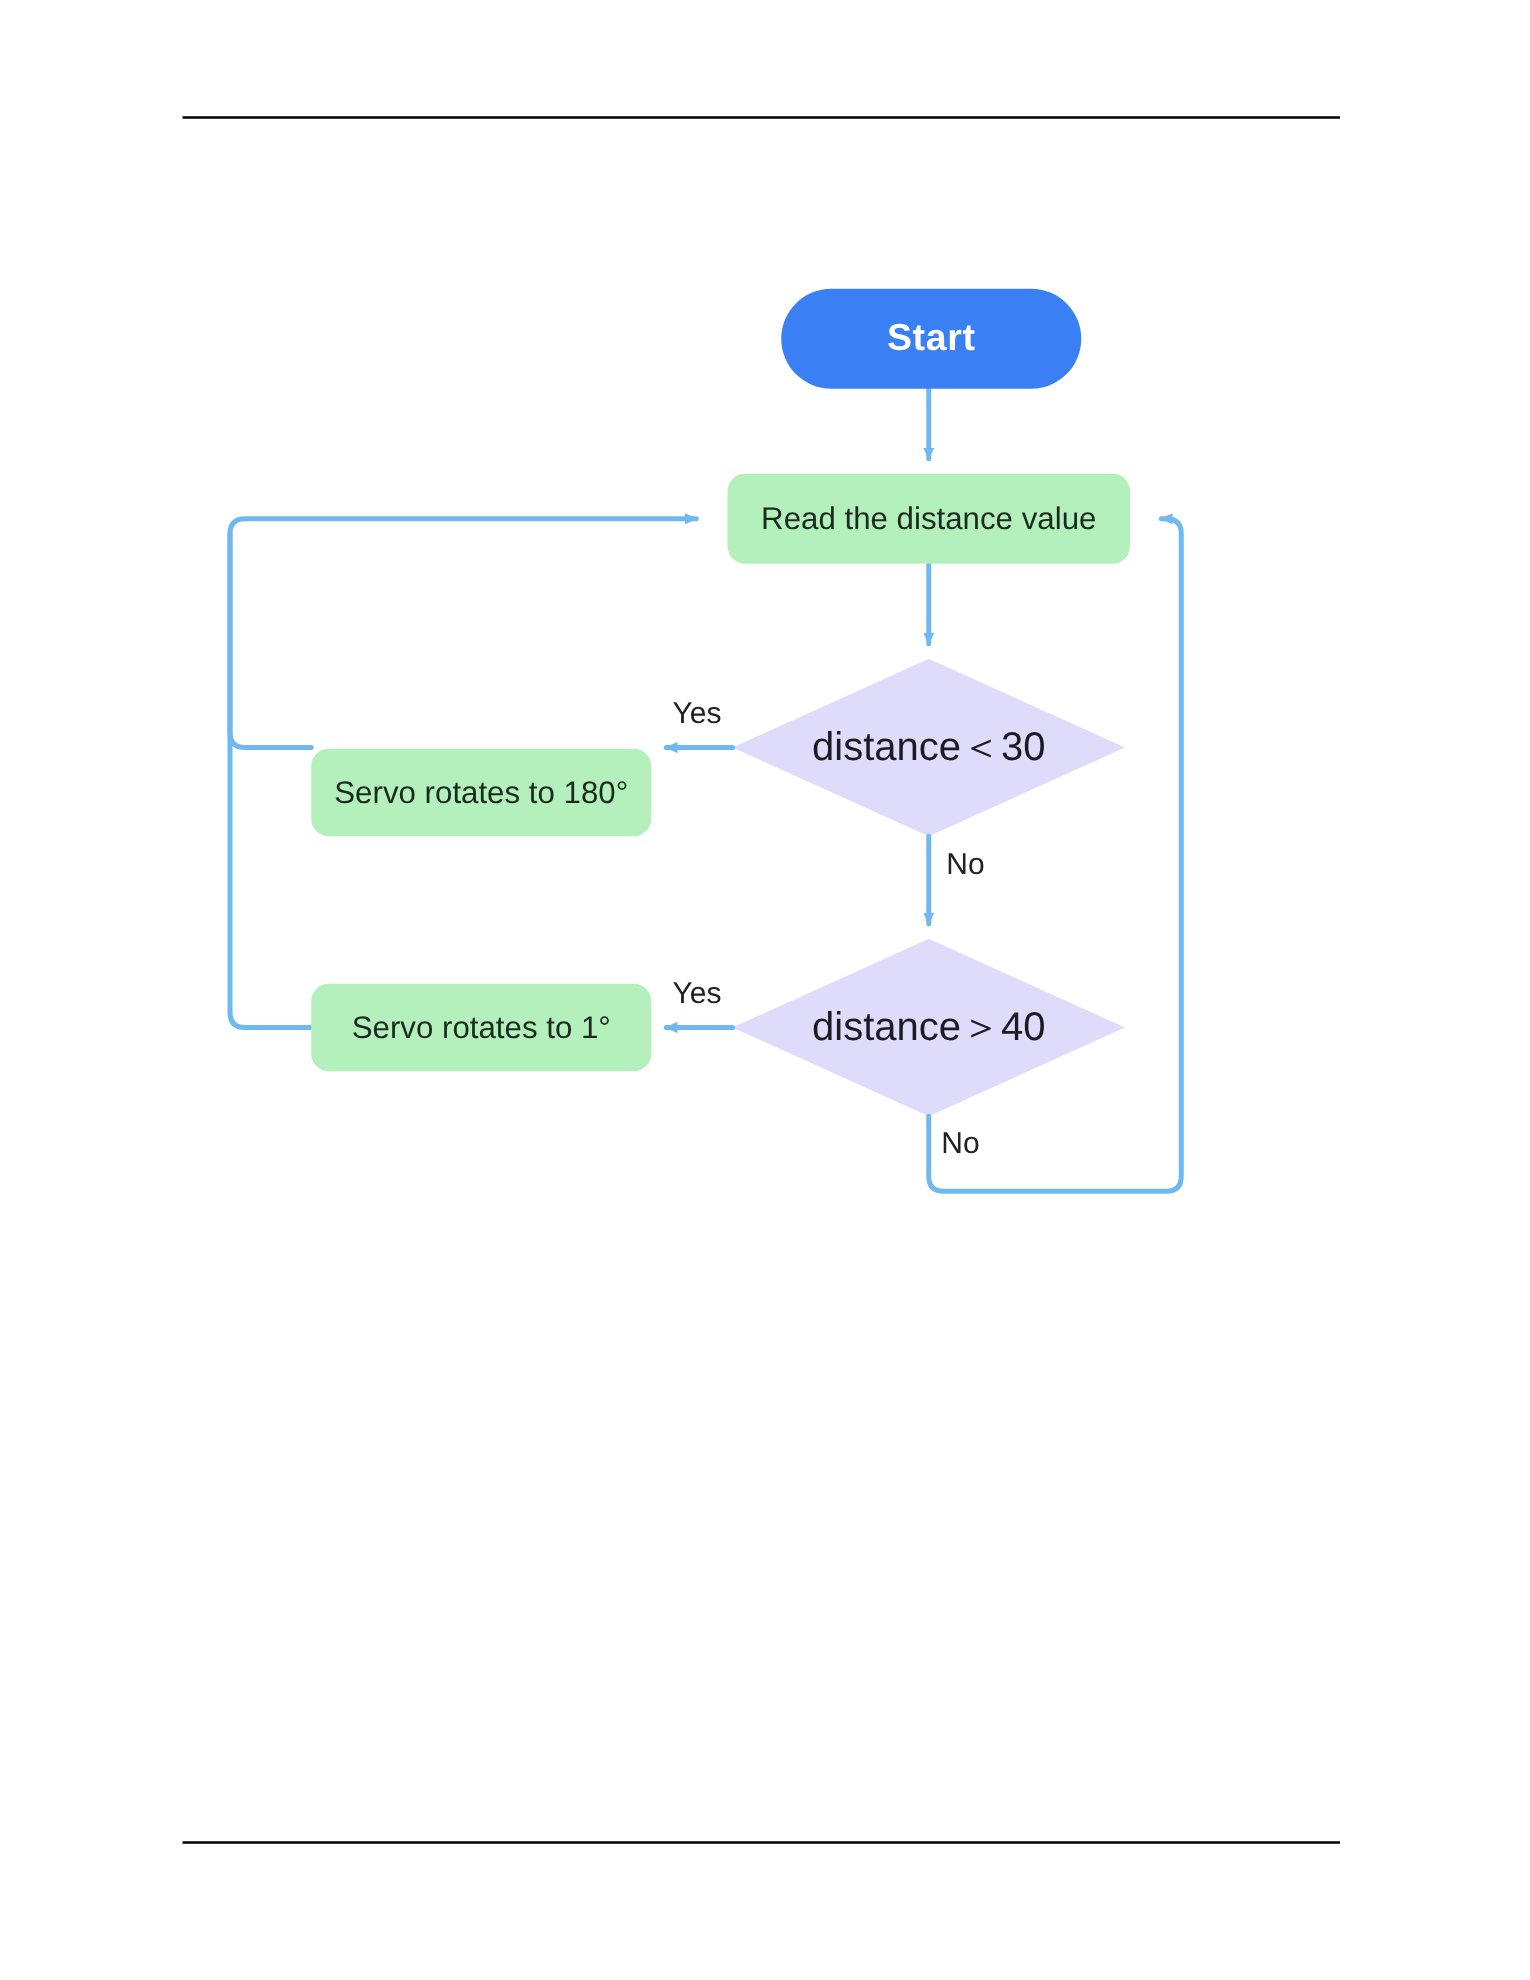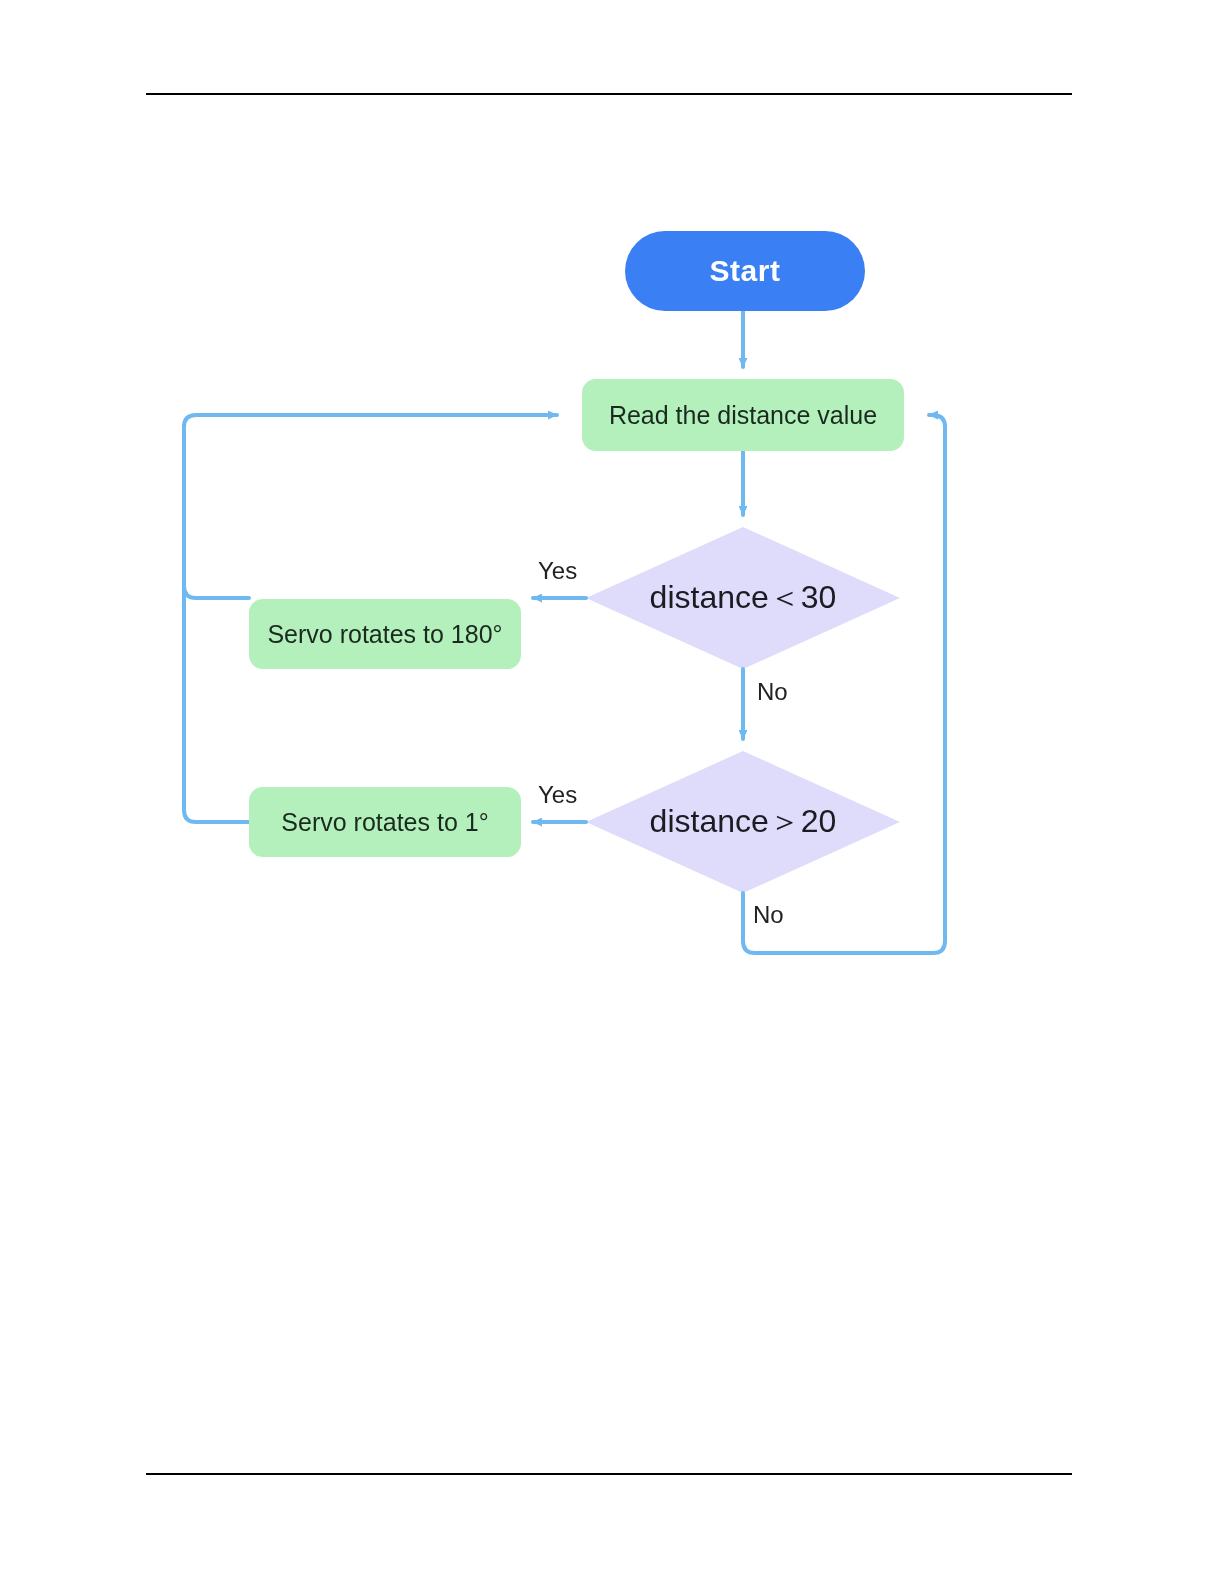--- a/index.html
+++ b/index.html
@@ -159,21 +159,21 @@
   </svg>
 
   <div class="node node-start">Start</div>
 
   <div class="node node-process node-read">Read the distance value</div>
 
   <div class="node node-decision node-dec1">distance＜30</div>
 
   <div class="node node-process node-servo180">Servo rotates to 180°</div>
 
-  <div class="node node-decision node-dec2">distance＞20</div>
+  <div class="node node-decision node-dec2">distance＞40</div>
 
   <div class="node node-process node-servo0">Servo rotates to 1°</div>
 
   <div class="edge-label lbl-yes1">Yes</div>
   <div class="edge-label lbl-no1">No</div>
   <div class="edge-label lbl-yes2">Yes</div>
   <div class="edge-label lbl-no2">No</div>
 
 </div>
 

